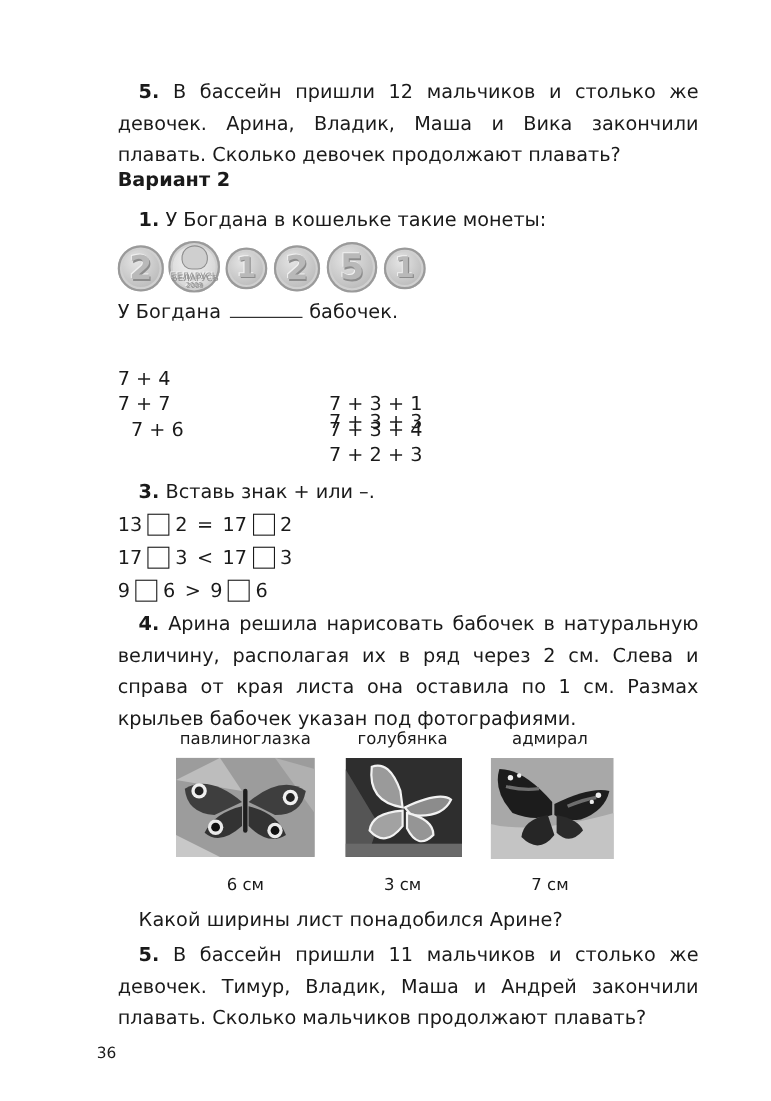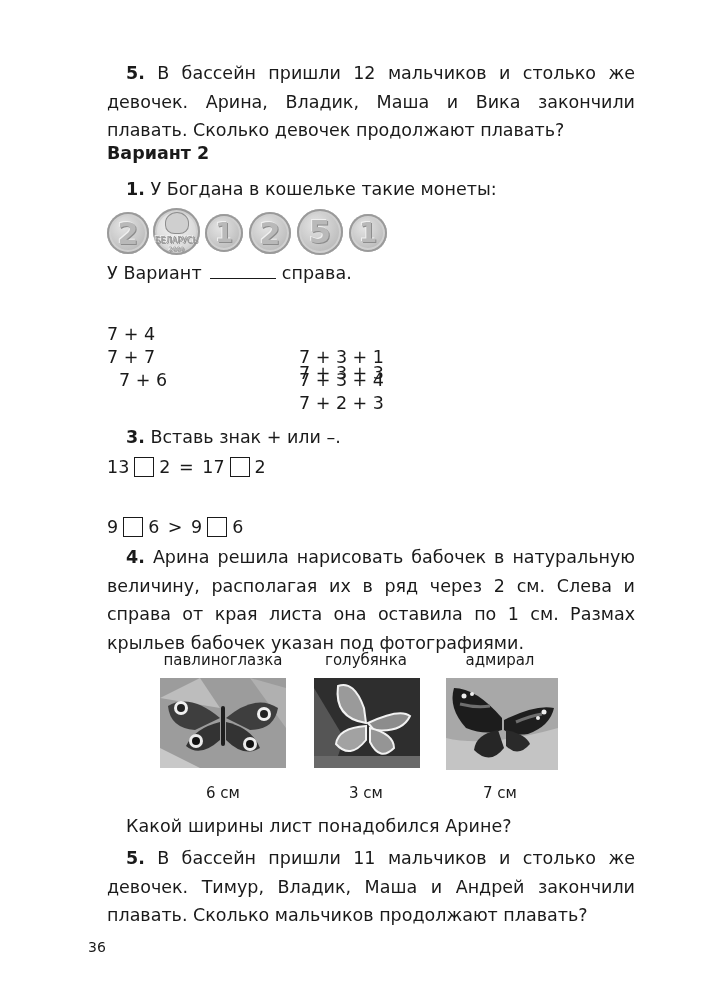--- a/index.html
+++ b/index.html
@@ -1,18 +1,18 @@
 <!DOCTYPE html>
 <html><head>
 <meta charset="utf-8">
 <style>
   html, body { margin: 0; padding: 0; background: #ffffff; }
   body { width: 701px; height: 1001px; position: relative; overflow: hidden;
          font-family: "DejaVu Sans", sans-serif; color: #1a1a1a; }
-  .page { position: absolute; left: 0; top: 1px; width: 701px; height: 873px; }
+  .page { position: absolute; left: 0; top: 12px; width: 701px; height: 873px; }
   .txt { position: absolute; font-size: 17.5px; line-height: 28px; letter-spacing: 0.1px; }
   .para { position: absolute; left: 107px; width: 528px; font-size: 17.5px; line-height: 28.5px;
           text-align: justify; text-indent: 19px; }
   .para b, .num { font-weight: bold; }
   .heading { position: absolute; left: 107px; top: 142px; font-size: 17.5px; font-weight: bold; }
   .coins { position: absolute; left: 107px; top: 207px; height: 50px; }
   .coin { position: absolute; border-radius: 50%; display: flex; align-items: center; justify-content: center;
           font-family: "DejaVu Sans", sans-serif; font-weight: bold; color: #b9b9b9;
           background: radial-gradient(circle at 40% 35%, #e4e4e4 0%, #c4c4c4 55%, #a8a8a8 100%);
           box-shadow: inset 0 0 0 2px #9a9a9a, inset 0 0 0 4px #d0d0d0;
@@ -65,39 +65,44 @@
       </div>
     <div class="coin" style="left:190px;top:1px;width:46px;height:46px;font-size:32px;">
         <span>5</span>
       </div>
     <div class="coin" style="left:242px;top:6px;width:38px;height:38px;font-size:26px;">
         <span>1</span>
       </div>
   </div>
 
   <div class="txt" style="left:107px;top:258px;">
-    <span>У Вариант</span><span class="blank"></span><span>справа.</span>
+    <span>У Богдана</span><span class="blank"></span><span>бабочек.</span>
   </div>
 
   <div class="expr" style="left:107px;top:322px;">7 + 4</div>
   <div class="expr" style="left:107px;top:345px;">7 + 7</div>
   <div class="expr" style="left:107px;top:368px;margin-left:12px;">7 + 6</div>
   <div class="expr" style="left:299px;top:322px;margin-top:39px;">7 + 3 + 3</div>
   <div class="expr" style="left:299px;top:345px;">7 + 3 + 1</div>
   <div class="expr" style="left:299px;top:368px;">7 + 3 + 4</div>
   <div class="expr" style="left:299px;top:391px;">7 + 2 + 3</div>
 
   <div class="para" style="top:422px;">
     <b>3.</b>
     <span>Вставь знак + или –.</span>
   </div>
   <div class="expr" style="left:107px;top:455px;">
     <span>13</span><span class="box"></span><span>2</span>
     <span style="margin:0 3px;">=</span>
     <span>17</span><span class="box"></span><span>2</span>
+  </div>
+  <div class="expr" style="left:107px;top:485px;">
+    <span>17</span><span class="box"></span><span>3</span>
+    <span style="margin:0 3px;">&lt;</span>
+    <span>17</span><span class="box"></span><span>3</span>
   </div>
   <div class="expr" style="left:107px;top:515px;">
     <span>9</span><span class="box"></span><span>6</span>
     <span style="margin:0 3px;">&gt;</span>
     <span>9</span><span class="box"></span><span>6</span>
   </div>
 
   <div class="para" style="top:542px;">
     <b>4.</b>
     <span>Арина решила нарисовать бабочек в натуральную величину, располагая их в ряд через 2 см. Слева и справа от края листа она оставила по 1 см. Размах крыльев бабочек указан под фотографиями.</span>

